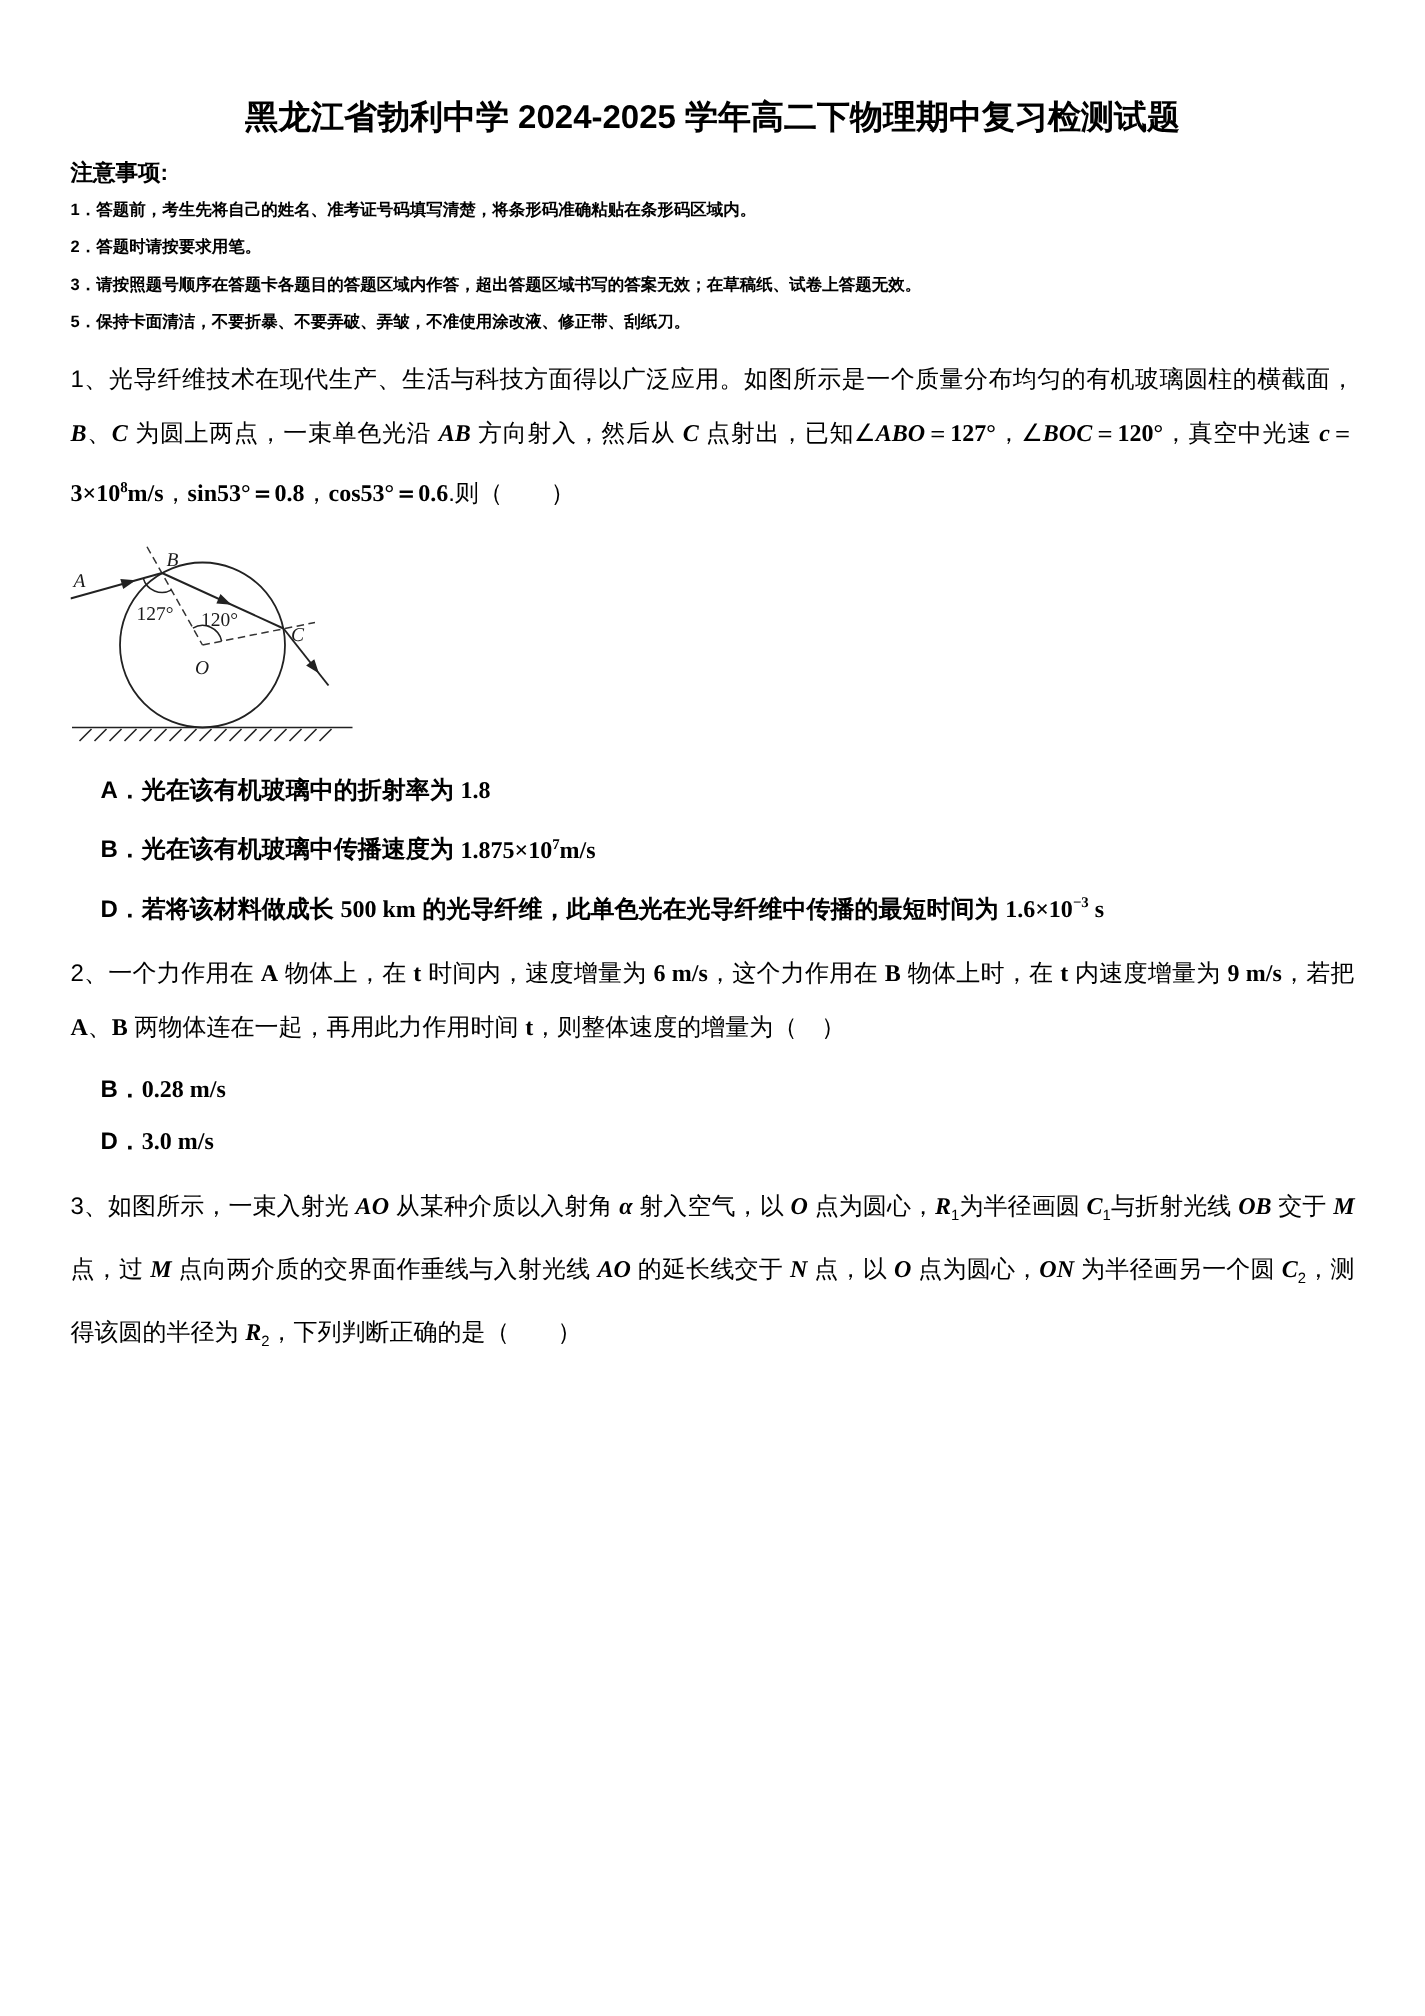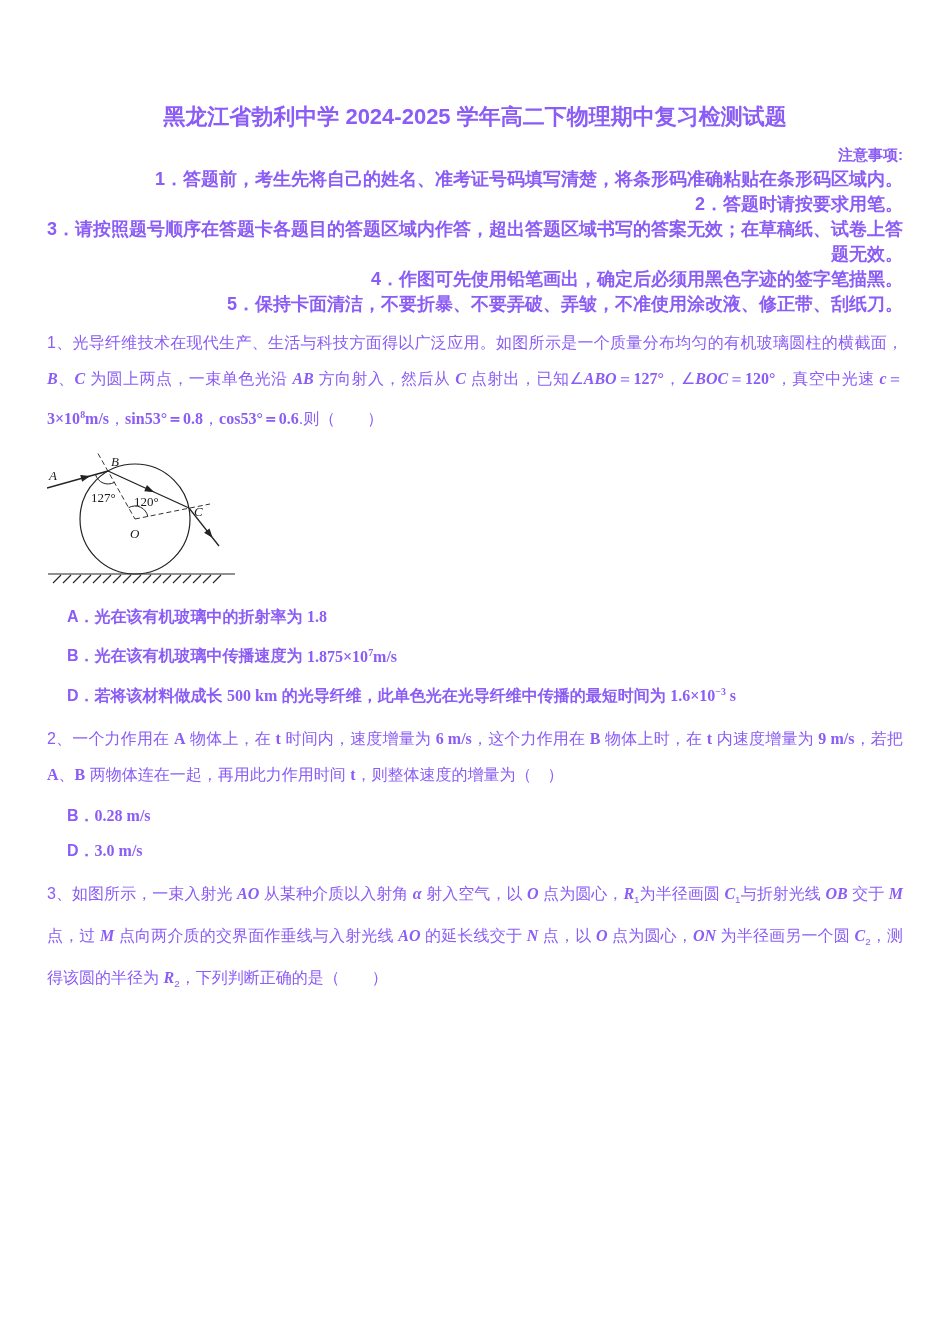--- a/index.html
+++ b/index.html
@@ -2,42 +2,42 @@
 <html><head>
 <meta charset="utf-8">
 <style>
   html, body { margin: 0; padding: 0; background: #ffffff; }
   .page {
     position: relative;
     width: 950px;
     height: 1344px;
     margin: 0 auto;
     background: #ffffff;
-    color: #8b5cf6;
+    color: #000000;
     box-sizing: border-box;
-    padding: 103px 47px 0 47px;
+    padding: 64px 47px 0 47px;
     overflow: hidden;
     font-family: "Liberation Sans", "DejaVu Sans", sans-serif;
   }
   .title {
     margin: 0;
     font-size: 22px;
     font-weight: 700;
     text-align: center;
     line-height: 28px;
     font-family: "Liberation Sans", "DejaVu Sans", sans-serif;
   }
-  .notice { margin-top: 11px; text-align: right; }
+  .notice { margin-top: 11px; }
   .notice-heading {
     font-size: 15px;
     font-weight: 700;
     line-height: 25px;
   }
   .notice-item {
-    font-size: 18px;
+    font-size: 11px;
     line-height: 25px;
     font-weight: 600;
   }
   .section-heading {
     margin-top: 18px;
     font-size: 15.5px;
     font-weight: 700;
     line-height: 25px;
   }
   .q-text {
@@ -85,21 +85,20 @@
 
 <div class="page">
 
   <h1 class="title">黑龙江省勃利中学 2024-2025 学年高二下物理期中复习检测试题</h1>
 
   <div class="notice">
     <div class="notice-heading">注意事项:</div>
     <div class="notice-item">1．答题前，考生先将自己的姓名、准考证号码填写清楚，将条形码准确粘贴在条形码区域内。</div>
     <div class="notice-item">2．答题时请按要求用笔。</div>
     <div class="notice-item">3．请按照题号顺序在答题卡各题目的答题区域内作答，超出答题区域书写的答案无效；在草稿纸、试卷上答题无效。</div>
-    <div class="notice-item">4．作图可先使用铅笔画出，确定后必须用黑色字迹的签字笔描黑。</div>
     <div class="notice-item">5．保持卡面清洁，不要折暴、不要弄破、弄皱，不准使用涂改液、修正带、刮纸刀。</div>
   </div>
 
 
   <div class="question">
     <div class="q-text q">1、光导纤维技术在现代生产、生活与科技方面得以广泛应用。如图所示是一个质量分布均匀的有机玻璃圆柱的横截面，<i>B</i>、<i>C</i> 为圆上两点，一束单色光沿 <i>AB</i> 方向射入，然后从 <i>C</i> 点射出，已知∠<i>ABO</i>＝<b>127°</b>，∠<i>BOC</i>＝<b>120°</b>，真空中光速 <i>c</i>＝<b>3×10<sup>8</sup>m/s</b>，<b>sin53°＝0.8</b>，<b>cos53°＝0.6</b>.则（　　）</div>
 
     <div class="figure">
       <svg width="195" height="148" viewBox="0 0 195 148" xmlns="http://www.w3.org/2000/svg">
 

